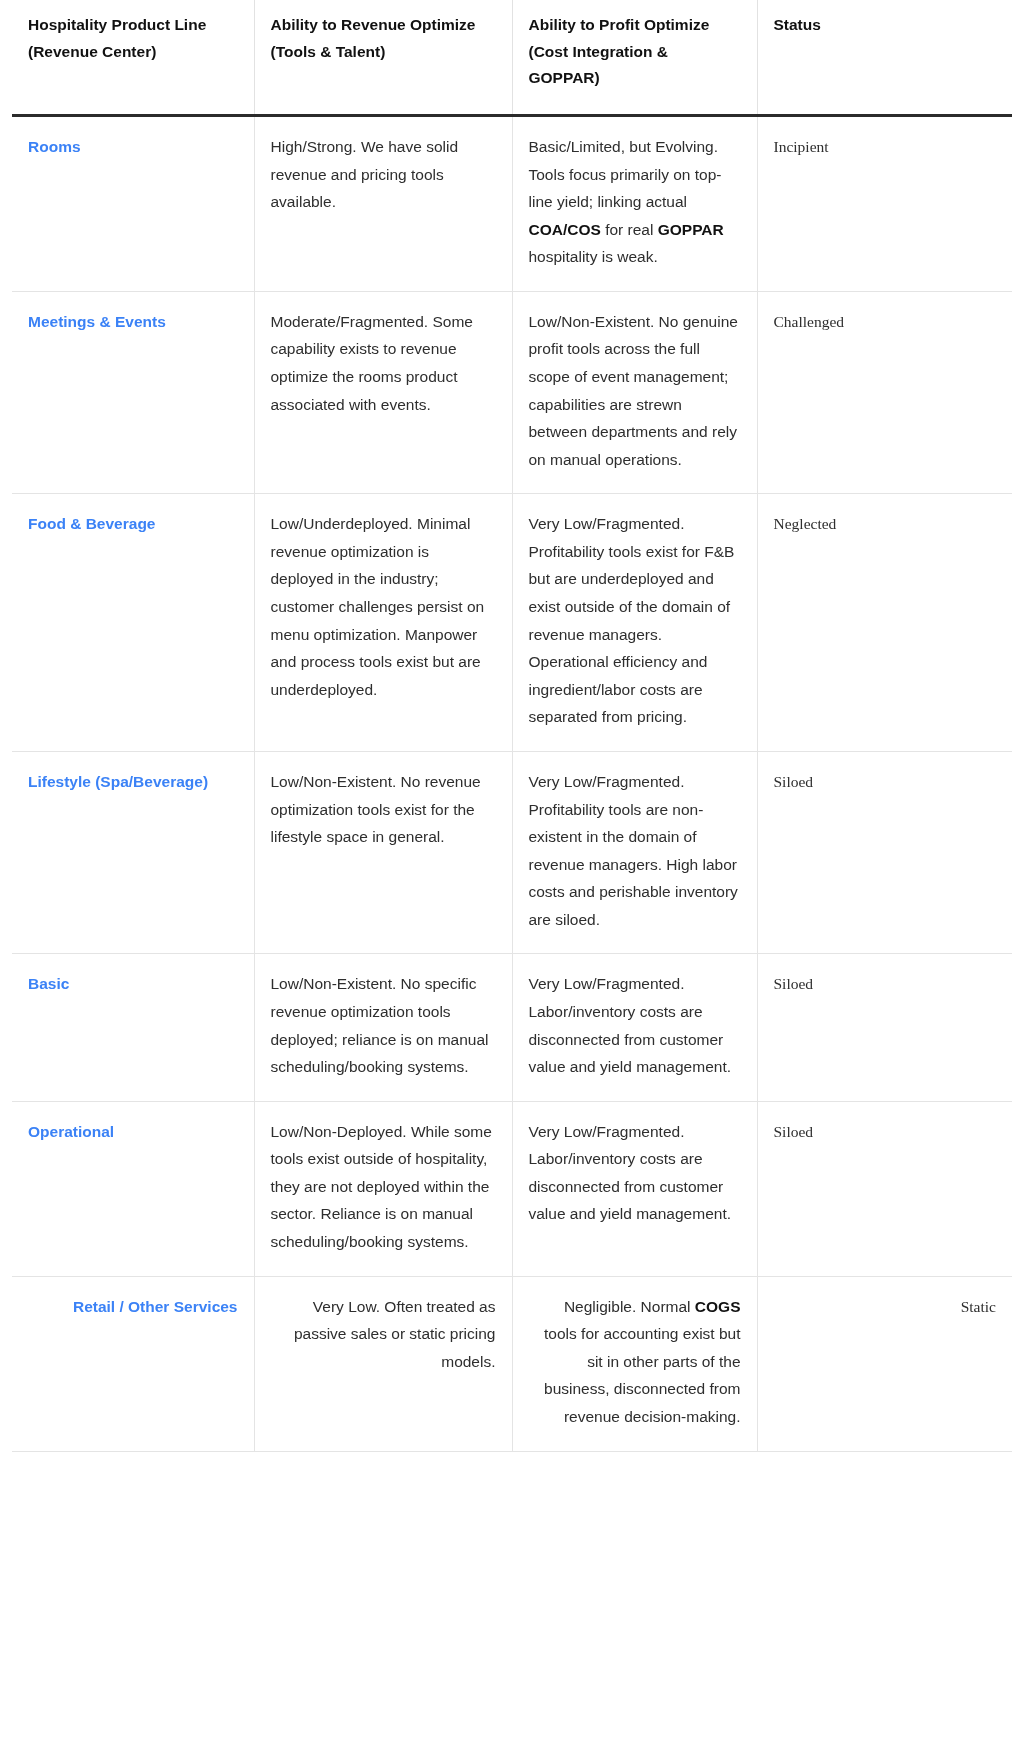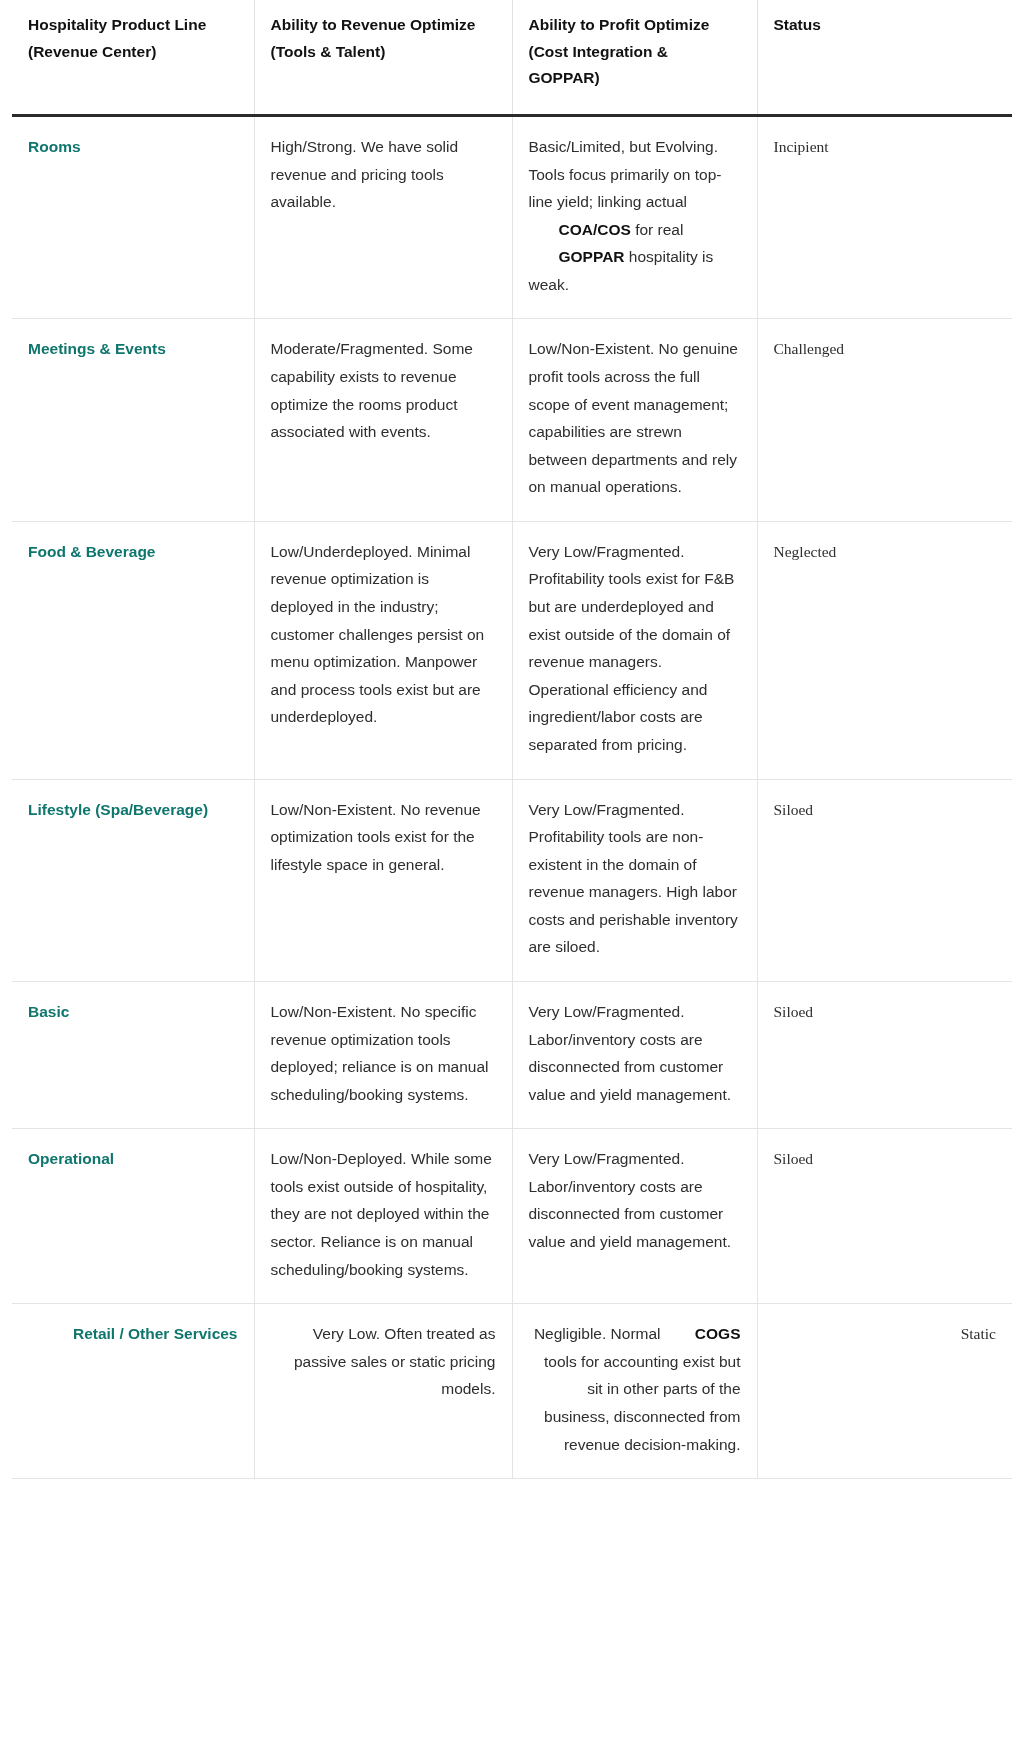--- a/index.html
+++ b/index.html
@@ -51,30 +51,29 @@
     border-right: 1px solid #e4e4e4;
     color: #2e2e2e;
     line-height: 1.78;
   }
   table.matrix tbody td:last-child {
     border-right: none;
     font-family: Liberation Serif, serif;
   }
   table.matrix tbody td.rowhead {
     font-weight: bold;
-    color: #0f766e;
+    color: #3b82f6;
   }
   table.matrix tbody tr:last-child td {
     border-bottom: 1px solid #e4e4e4;
     text-align: right;
   }
   .strong {
     font-weight: bold;
     color: #111111;
-    margin-left: 30px;
   }
   .status-cell {
     color: #2e2e2e;
   }
 </style>
 </head>
 <body>
 
 <div class="page">
   <table class="matrix">

